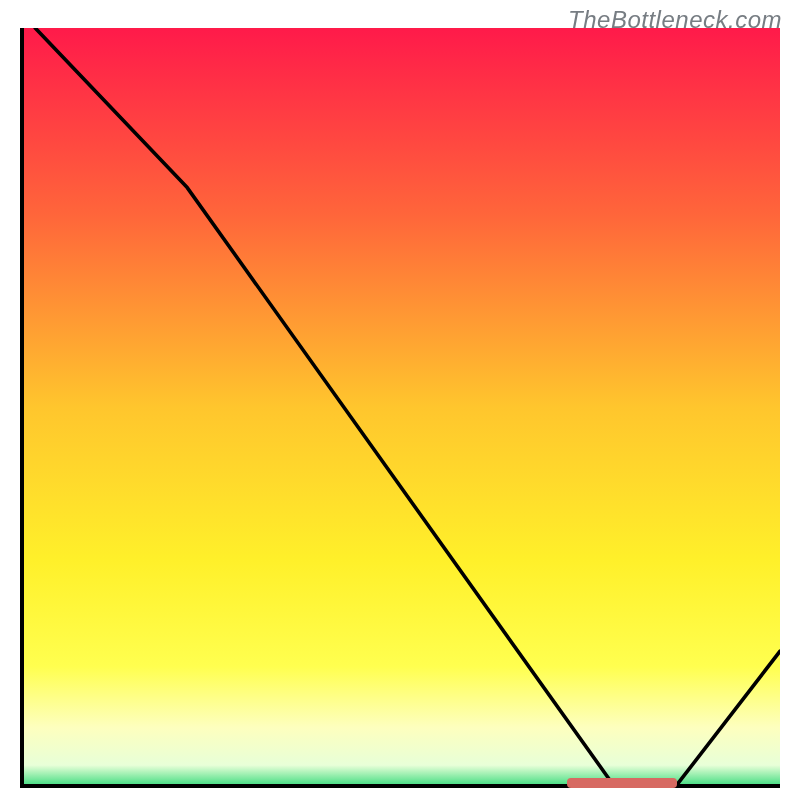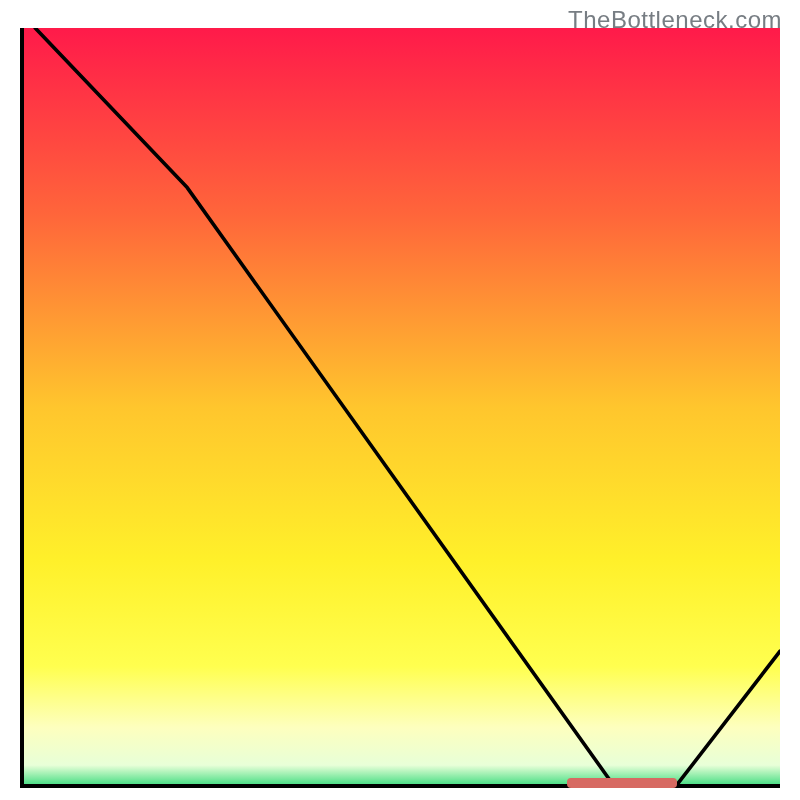--- a/index.html
+++ b/index.html
@@ -8,20 +8,21 @@
     width: 800px;
     height: 800px;
     background: #ffffff;
     font-family: Arial, Helvetica, sans-serif;
     overflow: hidden;
   }
   .stage {
     position: relative;
     width: 800px;
     height: 800px;
+    font-style: italic;
   }
   .watermark {
     position: absolute;
     top: 6px;
     right: 18px;
     color: #777d83;
     font-size: 24px;
     font-weight: 400;
     letter-spacing: 0.5px;
   }

